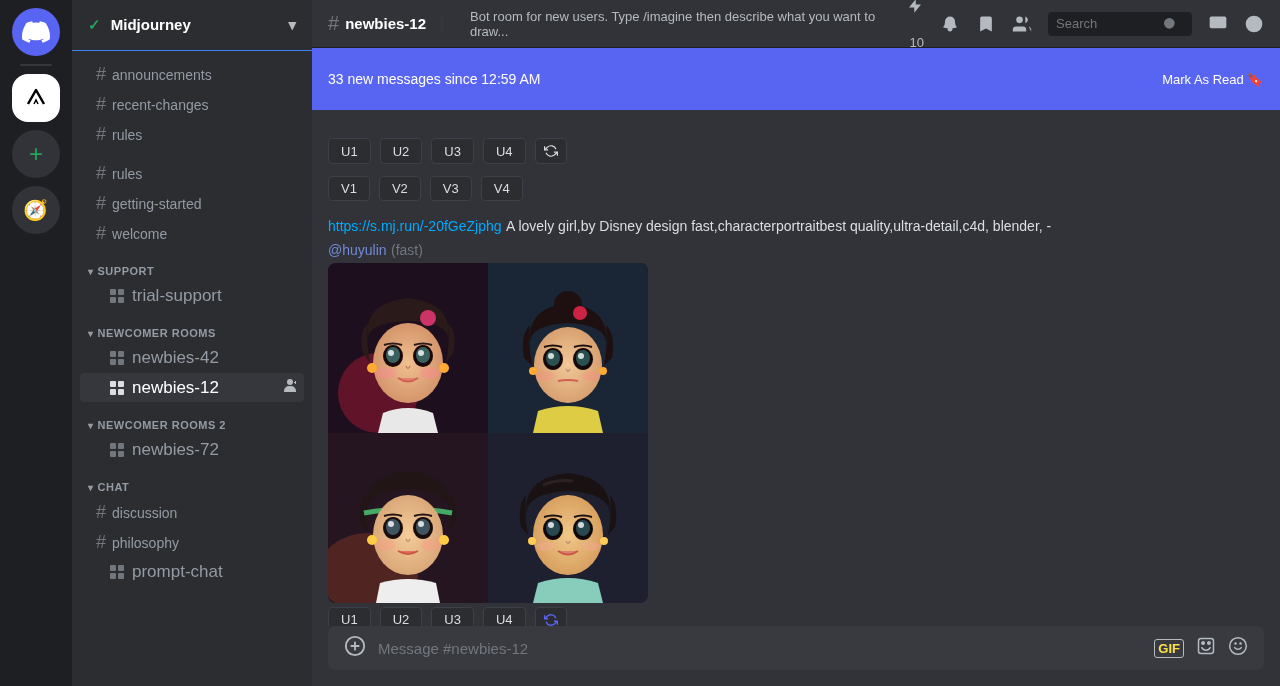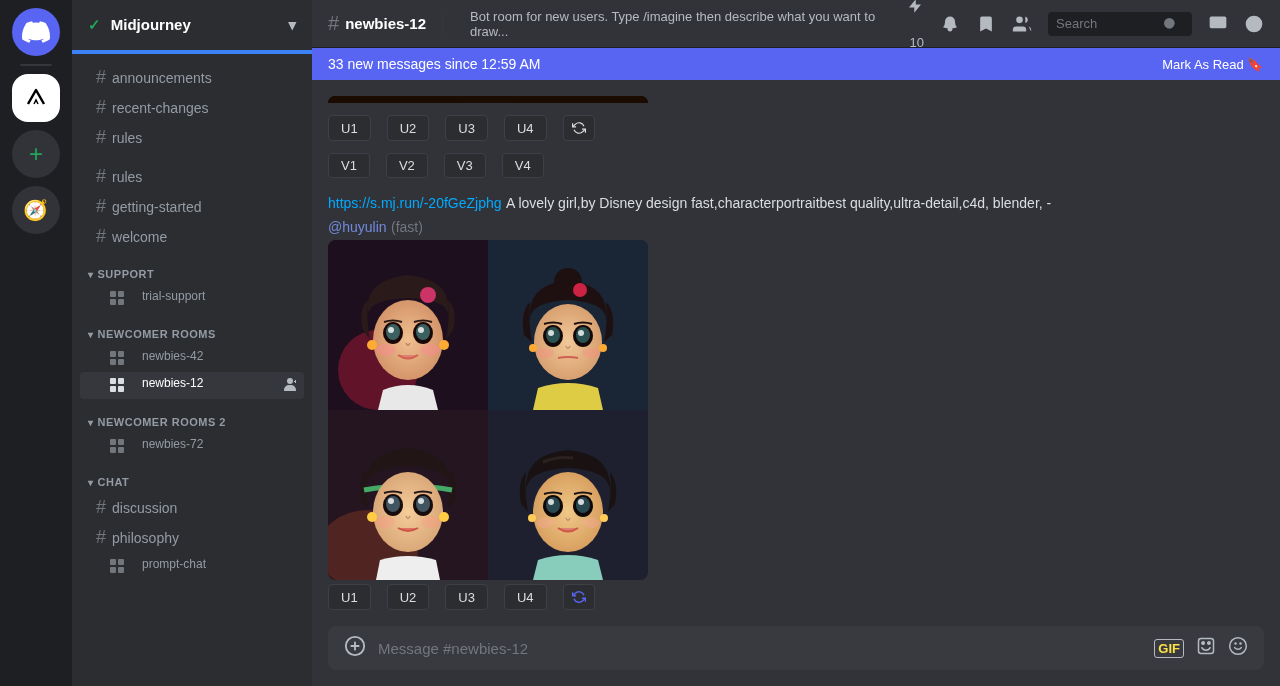--- a/index.html
+++ b/index.html
@@ -48,21 +48,21 @@
     
     .channel-sidebar {
       width: 240px;
       background: #2b2d31;
       display: flex;
       flex-direction: column;
       flex-shrink: 0;
     }
     .sidebar-header {
       padding: 16px;
-      border-bottom: 4px solid #3b82f6;
+      border-bottom: 1px solid #3b82f6;
       display: flex;
       align-items: center;
       justify-content: space-between;
       color: #fff;
       font-weight: 600;
       font-size: 15px;
     }
     .sidebar-header .checkmark { color: #23a55a; margin-right: 6px; }
     .sidebar-header .chevron { color: #b5bac1; }
 
@@ -177,21 +177,21 @@
       outline: none;
       color: #b5bac1;
       font-size: 13px;
       width: 100px;
     }
     .search-bar input::placeholder { color: #72767d; }
 
     
     .new-messages-banner {
       background: #5865f2;
-      padding: 8px 16px;
+      padding: 23px 16px;
       display: flex;
       align-items: center;
       justify-content: space-between;
       color: #fff;
       font-size: 14px;
       flex-shrink: 0;
     }
     .mark-read-btn {
       background: transparent;
       border: none;
@@ -242,21 +242,21 @@
     .girl-bg-4 { background: linear-gradient(160deg, #1e2030 0%, #141620 40%, #2a2838 100%); }
 
     
     .face-svg {
       width: 100%;
       height: 100%;
     }
 
     .action-buttons {
       display: flex;
-      gap: 16px;
+      gap: 9px;
       margin-top: 4px;
       flex-wrap: wrap;
     }
     .action-btn {
       background: #2b2d31;
       border: 1px solid #3d4046;
       color: #dbdee1;
       padding: 4px 12px;
       border-radius: 4px;
       font-size: 13px;
@@ -316,28 +316,28 @@
     }
     .message-input-box input::placeholder { color: #72767d; }
     .input-icon {
       color: #b5bac1;
       cursor: pointer;
       font-size: 20px;
     }
 
     .sub-category-item {
       display: flex;
-      align-items: flex-start;
+      align-items: center;
       padding: 4px 8px 4px 28px;
       color: #949ba4;
-      font-size: 12px;
+      font-size: 17px;
       cursor: pointer;
       border-radius: 4px;
       margin: 1px 8px;
-      gap: 16px;
+      gap: 6px;
     }
     .sub-category-item.active { color: #fff; background: #35373c; }
 
     .newcomer-icon {
       width: 18px;
       height: 18px;
       display: inline-flex;
       align-items: center;
       justify-content: center;
       color: #72767d;

